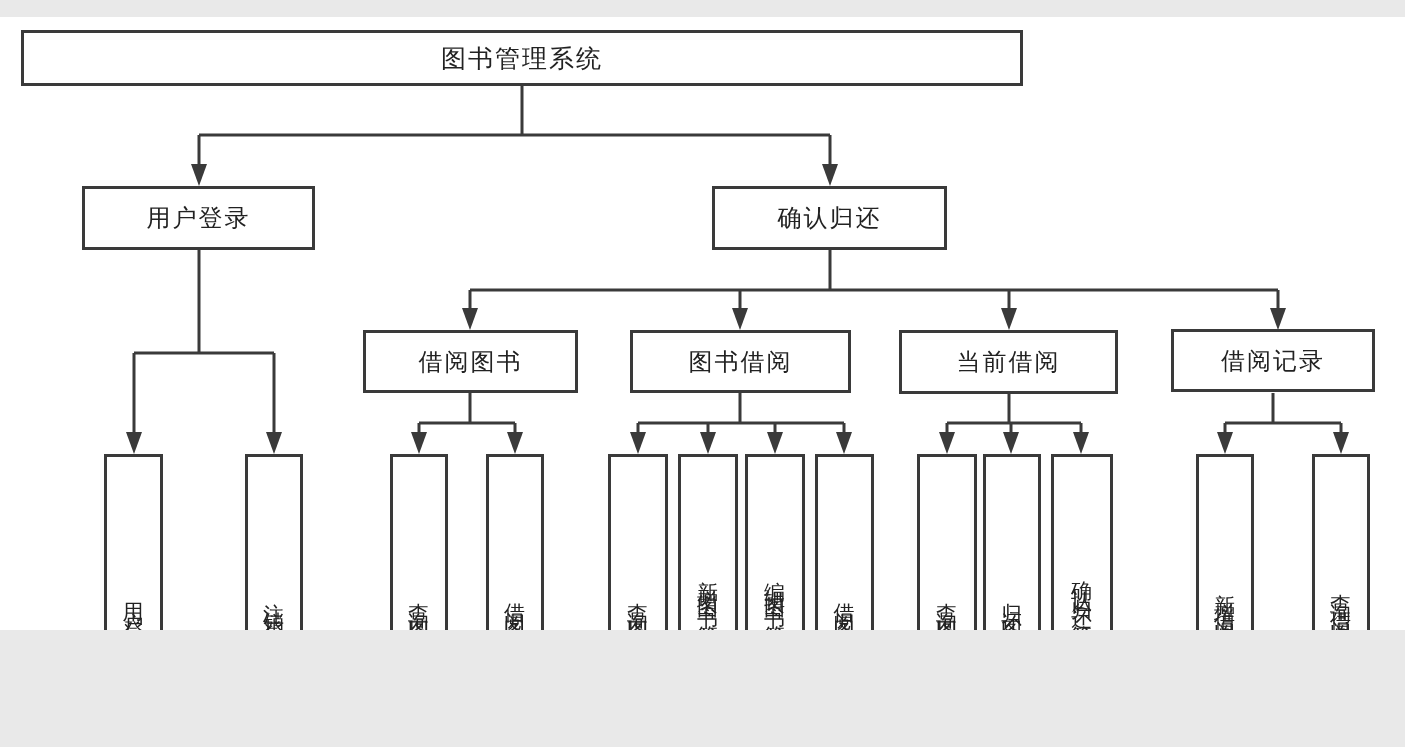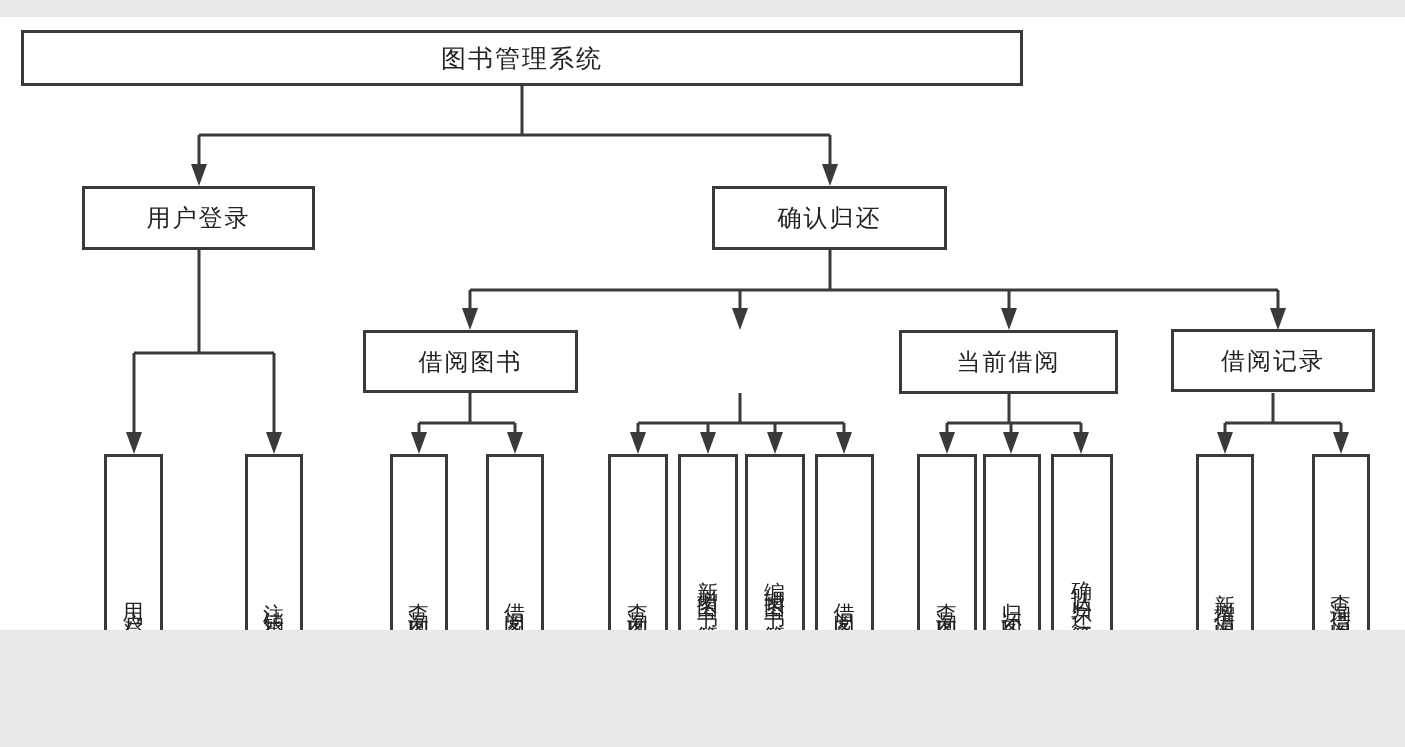--- a/index.html
+++ b/index.html
@@ -66,20 +66,21 @@
     <polygon class="carrow" points="1217,415 1233,415 1225,437"></polygon>
     <polygon class="carrow" points="1333,415 1349,415 1341,437"></polygon>
   </svg>
 
   <div class="hbox root" style="left:21px;top:13px;width:1002px;height:56px">图书管理系统</div>
 
   <div class="hbox" style="left:82px;top:169px;width:233px;height:64px">用户登录</div>
   <div class="hbox" style="left:712px;top:169px;width:235px;height:64px">确认归还</div>
 
   <div class="hbox" style="left:363px;top:313px;width:215px;height:63px">借阅图书</div>
+  <div class="hbox" style="left:630px;top:313px;width:221px;height:63px">图书借阅</div>
   <div class="hbox" style="left:1171px;top:312px;width:204px;height:63px">借阅记录</div>
   <div class="hbox" style="left:899px;top:313px;width:219px;height:64px">当前借阅</div>
 
   <div class="vbox" style="left:104px;width:59px">用户登录</div>
   <div class="vbox" style="left:245px;width:58px">注销登录</div>
 
   <div class="vbox" style="left:390px;width:58px">查询图书</div>
   <div class="vbox" style="left:486px;width:58px">借阅图书</div>
 
   <div class="vbox" style="left:608px;width:60px">查询图书</div>

